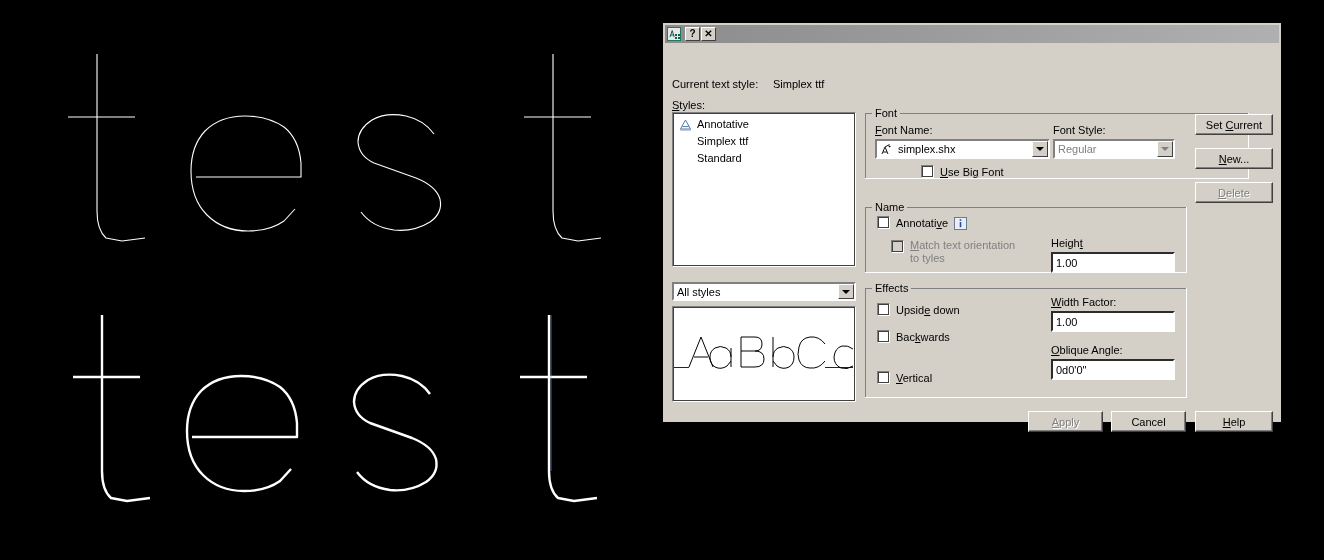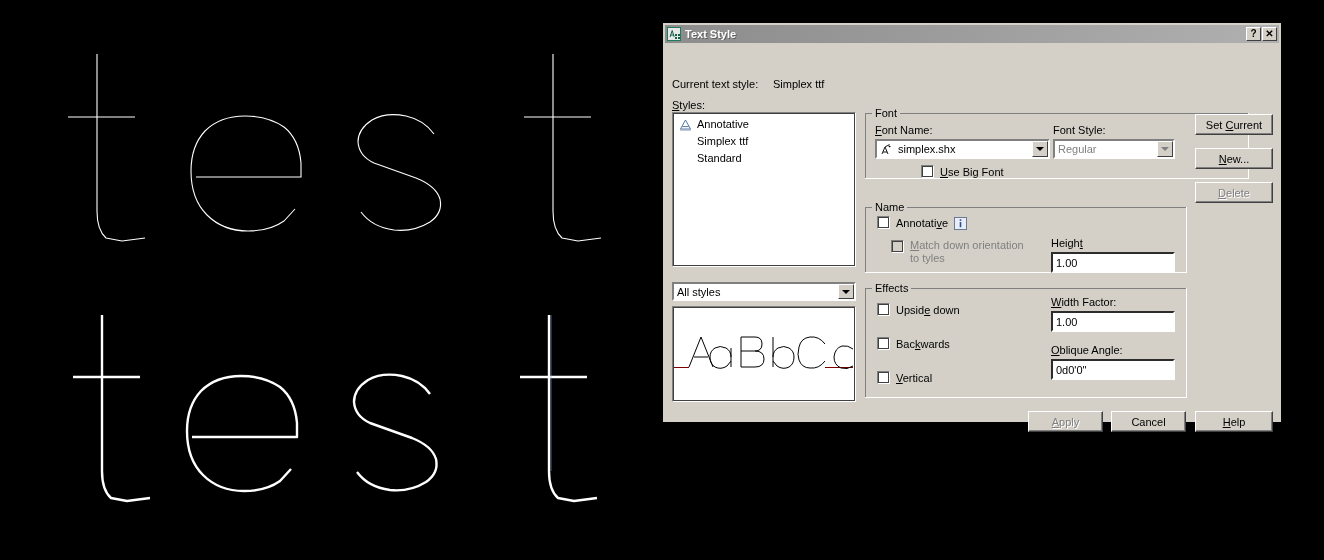--- a/index.html
+++ b/index.html
@@ -201,21 +201,20 @@
         <svg width="14" height="14" viewBox="0 0 14 14">
           <rect x="0" y="0" width="14" height="14" fill="#1f7a5e"></rect>
           <rect x="1" y="1" width="12" height="12" fill="#e8e8e8"></rect>
           <path d="M3 10 L5.2 3.5 L7.2 10 M3.8 8 L6.6 8" stroke="#15604a" stroke-width="1" fill="none"></path>
           <rect x="8" y="7" width="2" height="2" fill="#15604a"></rect>
           <rect x="11" y="7" width="2" height="2" fill="#15604a"></rect>
           <rect x="8" y="10" width="2" height="2" fill="#15604a"></rect>
           <rect x="11" y="10" width="2" height="2" fill="#15604a"></rect>
         </svg>
       </span>
-      <span class="title-text">Text Style</span>
       <span class="title-btns">
         <span class="tbtn">?</span>
         <span class="tbtn" style="font-family:'Liberation Sans',sans-serif;">✕</span>
       </span>
     </div>
 
     <div class="dlg-body">
 
       <span class="lbl abs" style="left:9px; top:35px;">Current text style:</span>
       <span class="lbl abs" style="left:110px; top:35px;">Simplex ttf</span>
@@ -321,41 +320,41 @@
                 <rect x="0.5" y="0.5" width="12" height="12" fill="#e8eef8" stroke="#6a7a94"></rect>
                 <rect x="5.7" y="2.3" width="1.6" height="1.6" fill="#2b4f8e"></rect>
                 <rect x="5.7" y="5" width="1.6" height="5.2" fill="#2b4f8e"></rect>
               </svg>
             </span>
           </div>
 
           <div class="cb-row" style="left:26px; top:38px; align-items:flex-start;">
             <span class="cbox dim" style="margin-top:1px;"></span>
             <span class="lbl dim" style="line-height:13px;">
-              <span class="u">M</span><span>atch down orientation</span><br><span>to tyles</span>
+              <span class="u">M</span><span>atch text orientation</span><br><span>to tyles</span>
             </span>
           </div>
 
           <span class="lbl abs" style="left:186px; top:36px;">Heigh<span class="u">t</span></span>
           <div class="field" style="position:absolute; left:186px; top:51px; width:124px; height:21px;">
             <span>1.00</span>
           </div>
         </div>
       </div>
 
       <div class="group" style="left:202px; top:239px; width:322px; height:116px;">
         <div class="gline"></div>
           <div class="gline2"></div>
         <span class="gtitle">Effects</span>
         <div class="ginner">
           <div class="cb-row" style="left:12px; top:21px;">
             <span class="cbox"></span>
             <span class="lbl">Upsid<span class="u">e</span> down</span>
           </div>
-          <div class="cb-row" style="left:12px; top:55px;">
+          <div class="cb-row" style="left:12px; top:48px;">
             <span class="cbox"></span>
             <span class="lbl">Bac<span class="u">k</span>wards</span>
           </div>
           <div class="cb-row" style="left:12px; top:89px;">
             <span class="cbox"></span>
             <span class="lbl"><span class="u">V</span>ertical</span>
           </div>
 
           <span class="lbl abs" style="left:186px; top:14px;"><span class="u">W</span>idth Factor:</span>
           <div class="field" style="position:absolute; left:186px; top:29px; width:124px; height:21px;">

